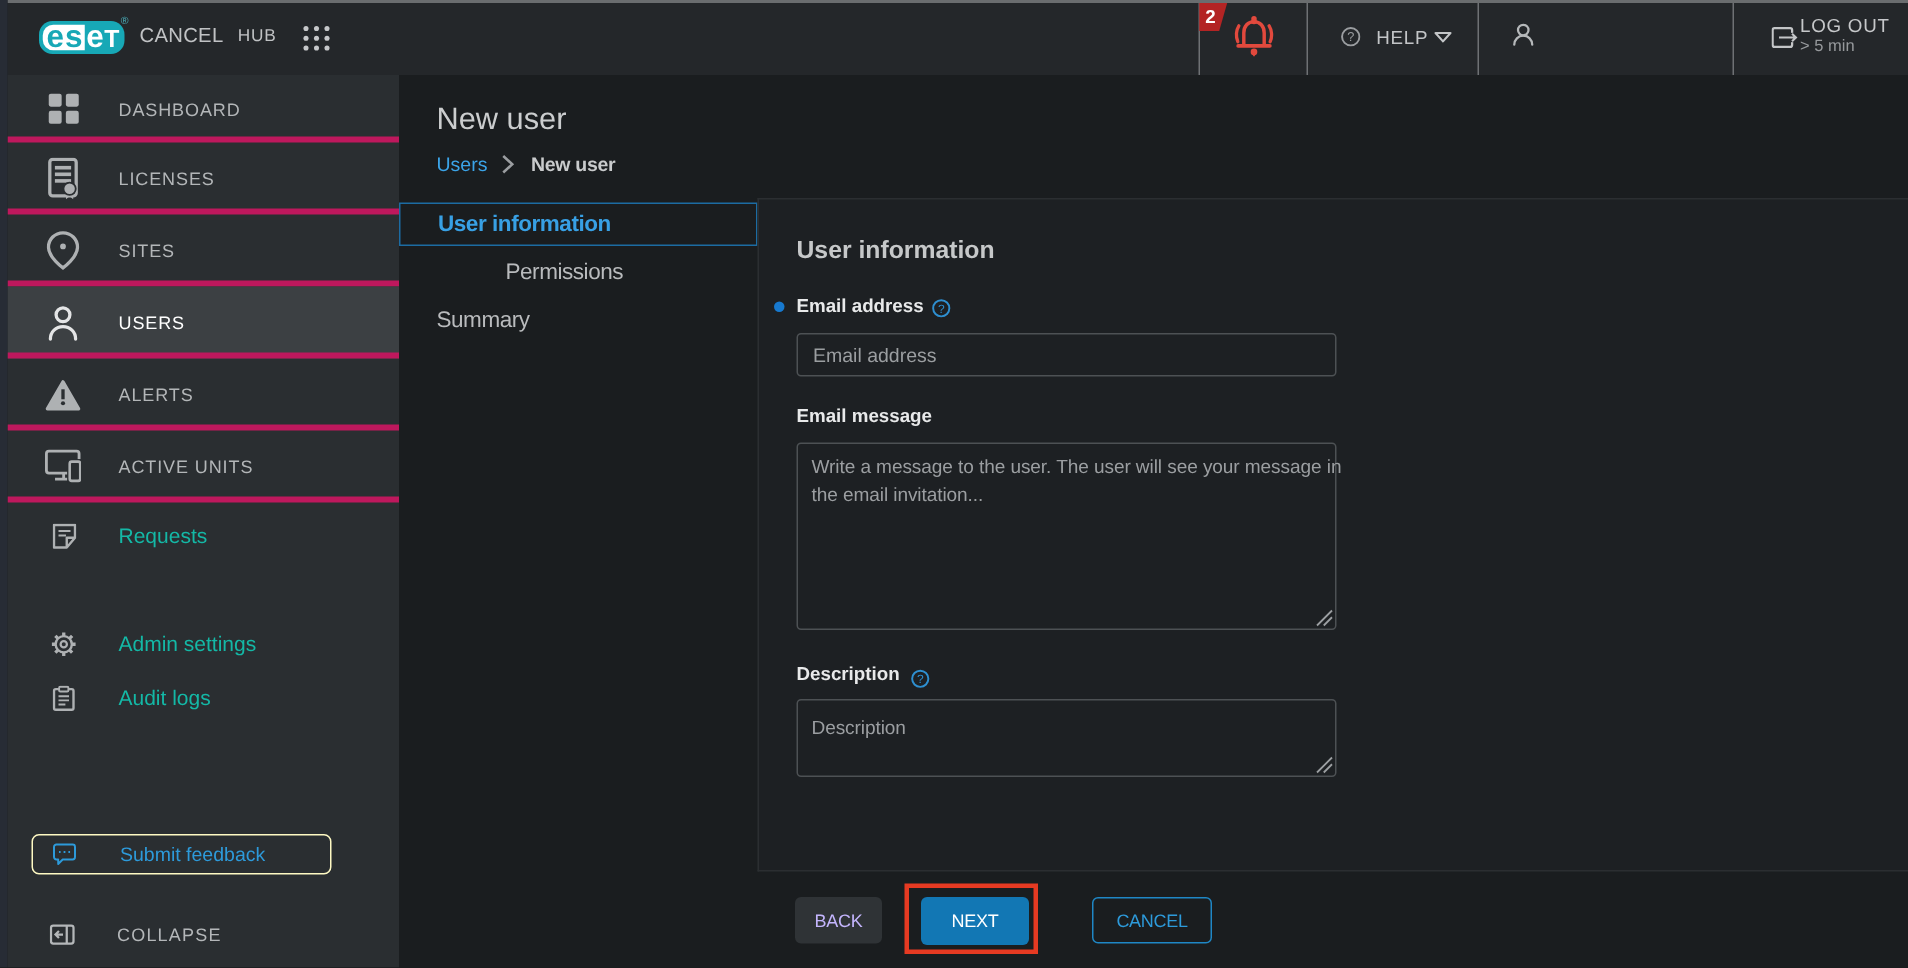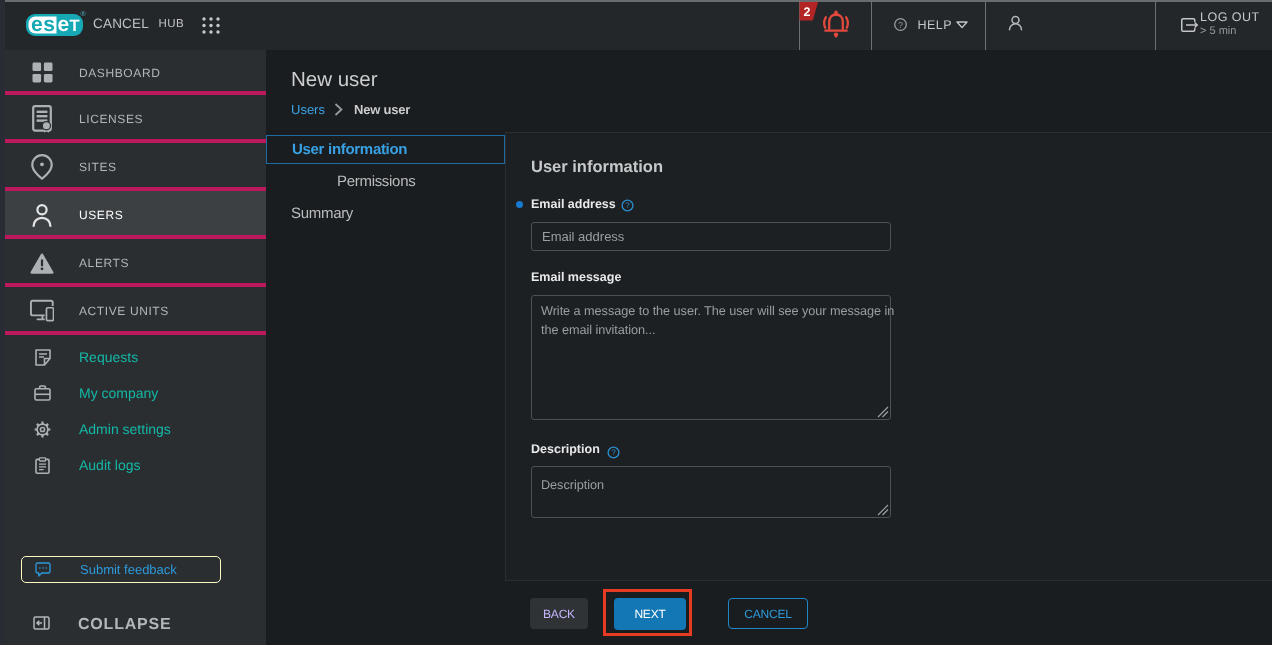--- a/index.html
+++ b/index.html
@@ -24,21 +24,21 @@
 .navrow .ic { position:absolute; left:25px; width:24px; display:flex; justify-content:center; }
 .navrow .lb { position:absolute; left:74px; font-size:12px; letter-spacing:0.6px; color:#b3b6b8; }
 .navrow.sel { background:#3c4043; }
 .navrow.sel .lb { color:#ffffff; }
 .subrow { position:absolute; left:0; width:261px; display:flex; align-items:center; }
 .subrow .ic { position:absolute; left:29px; width:17px; display:flex; justify-content:center; }
 .subrow .lb { position:absolute; left:74px; font-size:14px; color:#14b8a6; }
 #feedbackbtn { position:absolute; left:16px; top:506px; width:200px; height:27px; border:1px solid #fef9c3; border-radius:5px; }
 #feedbackbtn .lb { position:absolute; left:58px; top:5px; font-size:13px; color:#2d9ada; }
 #feedbackbtn .ic { position:absolute; left:13px; top:5px; }
-#collapse .lb { position:absolute; left:73px; top:566px; font-size:16px; font-weight:bold; letter-spacing:0.8px; color:#b4b7b9; }
+#collapse .lb { position:absolute; left:73px; top:566px; font-size:12px; font-weight:normal; letter-spacing:0.8px; color:#b4b7b9; }
 #collapse .ic { position:absolute; left:28px; top:566px; }
 
 
 #main { position:absolute; left:266px; top:50px; width:1006px; height:595px; background:#1a1d1f; }
 #title { position:absolute; left:25px; top:17.5px; font-size:20.5px; color:#cbcdce; }
 #crumbs { position:absolute; left:25px; top:52px; height:16px; width:400px; white-space:nowrap; }
 #crumb1 { position:absolute; left:0; top:0; font-size:13px; color:#3ba4e8; }
 #crumbchev { position:absolute; left:43px; top:1px; }
 #crumb2 { position:absolute; left:63px; top:0; font-size:13px; letter-spacing:-0.2px; font-weight:bold; color:#c9cbcc; }
 .tabitem { position:absolute; left:0; width:239px; display:flex; align-items:center; }
@@ -212,30 +212,20 @@
 
   <div class="subrow" style="top:289px; height:36px;">
     <span class="ic">
         <svg width="16" height="17" viewBox="0 0 16 17">
       <path d="M1 1 H15 V9.5 L9.5 16 H1 Z M9.5 16 V9.5 H15" fill="none" stroke="#aeb1b3" stroke-width="1.6" stroke-linejoin="round"></path>
       <path d="M4 5 H12 M4 8 H9" stroke="#aeb1b3" stroke-width="1.4"></path>
     </svg>
       </span>
     <span class="lb">Requests</span>
   </div>
-  <div class="subrow" style="top:325px; height:36px;">
-    <span class="ic">
-        <svg width="17" height="16" viewBox="0 0 17 16">
-      <rect x="1" y="3.8" width="15" height="11.2" rx="1.5" fill="none" stroke="#aeb1b3" stroke-width="1.6"></rect>
-      <path d="M5.6 3.8 V2.3 A1.3 1.3 0 0 1 6.9 1 H10.1 A1.3 1.3 0 0 1 11.4 2.3 V3.8" fill="none" stroke="#aeb1b3" stroke-width="1.6"></path>
-      <path d="M1 9.3 H16" stroke="#aeb1b3" stroke-width="1.6"></path>
-    </svg>
-      </span>
-    <span class="lb">My company</span>
-  </div>
   <div class="subrow" style="top:361px; height:36px;">
     <span class="ic">
         <svg width="17" height="17" viewBox="0 0 17 17">
       <circle cx="8.5" cy="8.5" r="5.4" fill="none" stroke="#aeb1b3" stroke-width="1.6"></circle>
       <circle cx="8.5" cy="8.5" r="2.1" fill="none" stroke="#aeb1b3" stroke-width="1.5"></circle>
       <g stroke="#aeb1b3" stroke-width="2.2">
         <path d="M8.5 0.6 V3 M8.5 14 V16.4 M0.6 8.5 H3 M14 8.5 H16.4 M2.9 2.9 L4.6 4.6 M12.4 12.4 L14.1 14.1 M14.1 2.9 L12.4 4.6 M4.6 12.4 L2.9 14.1"></path>
       </g>
     </svg>
       </span>

